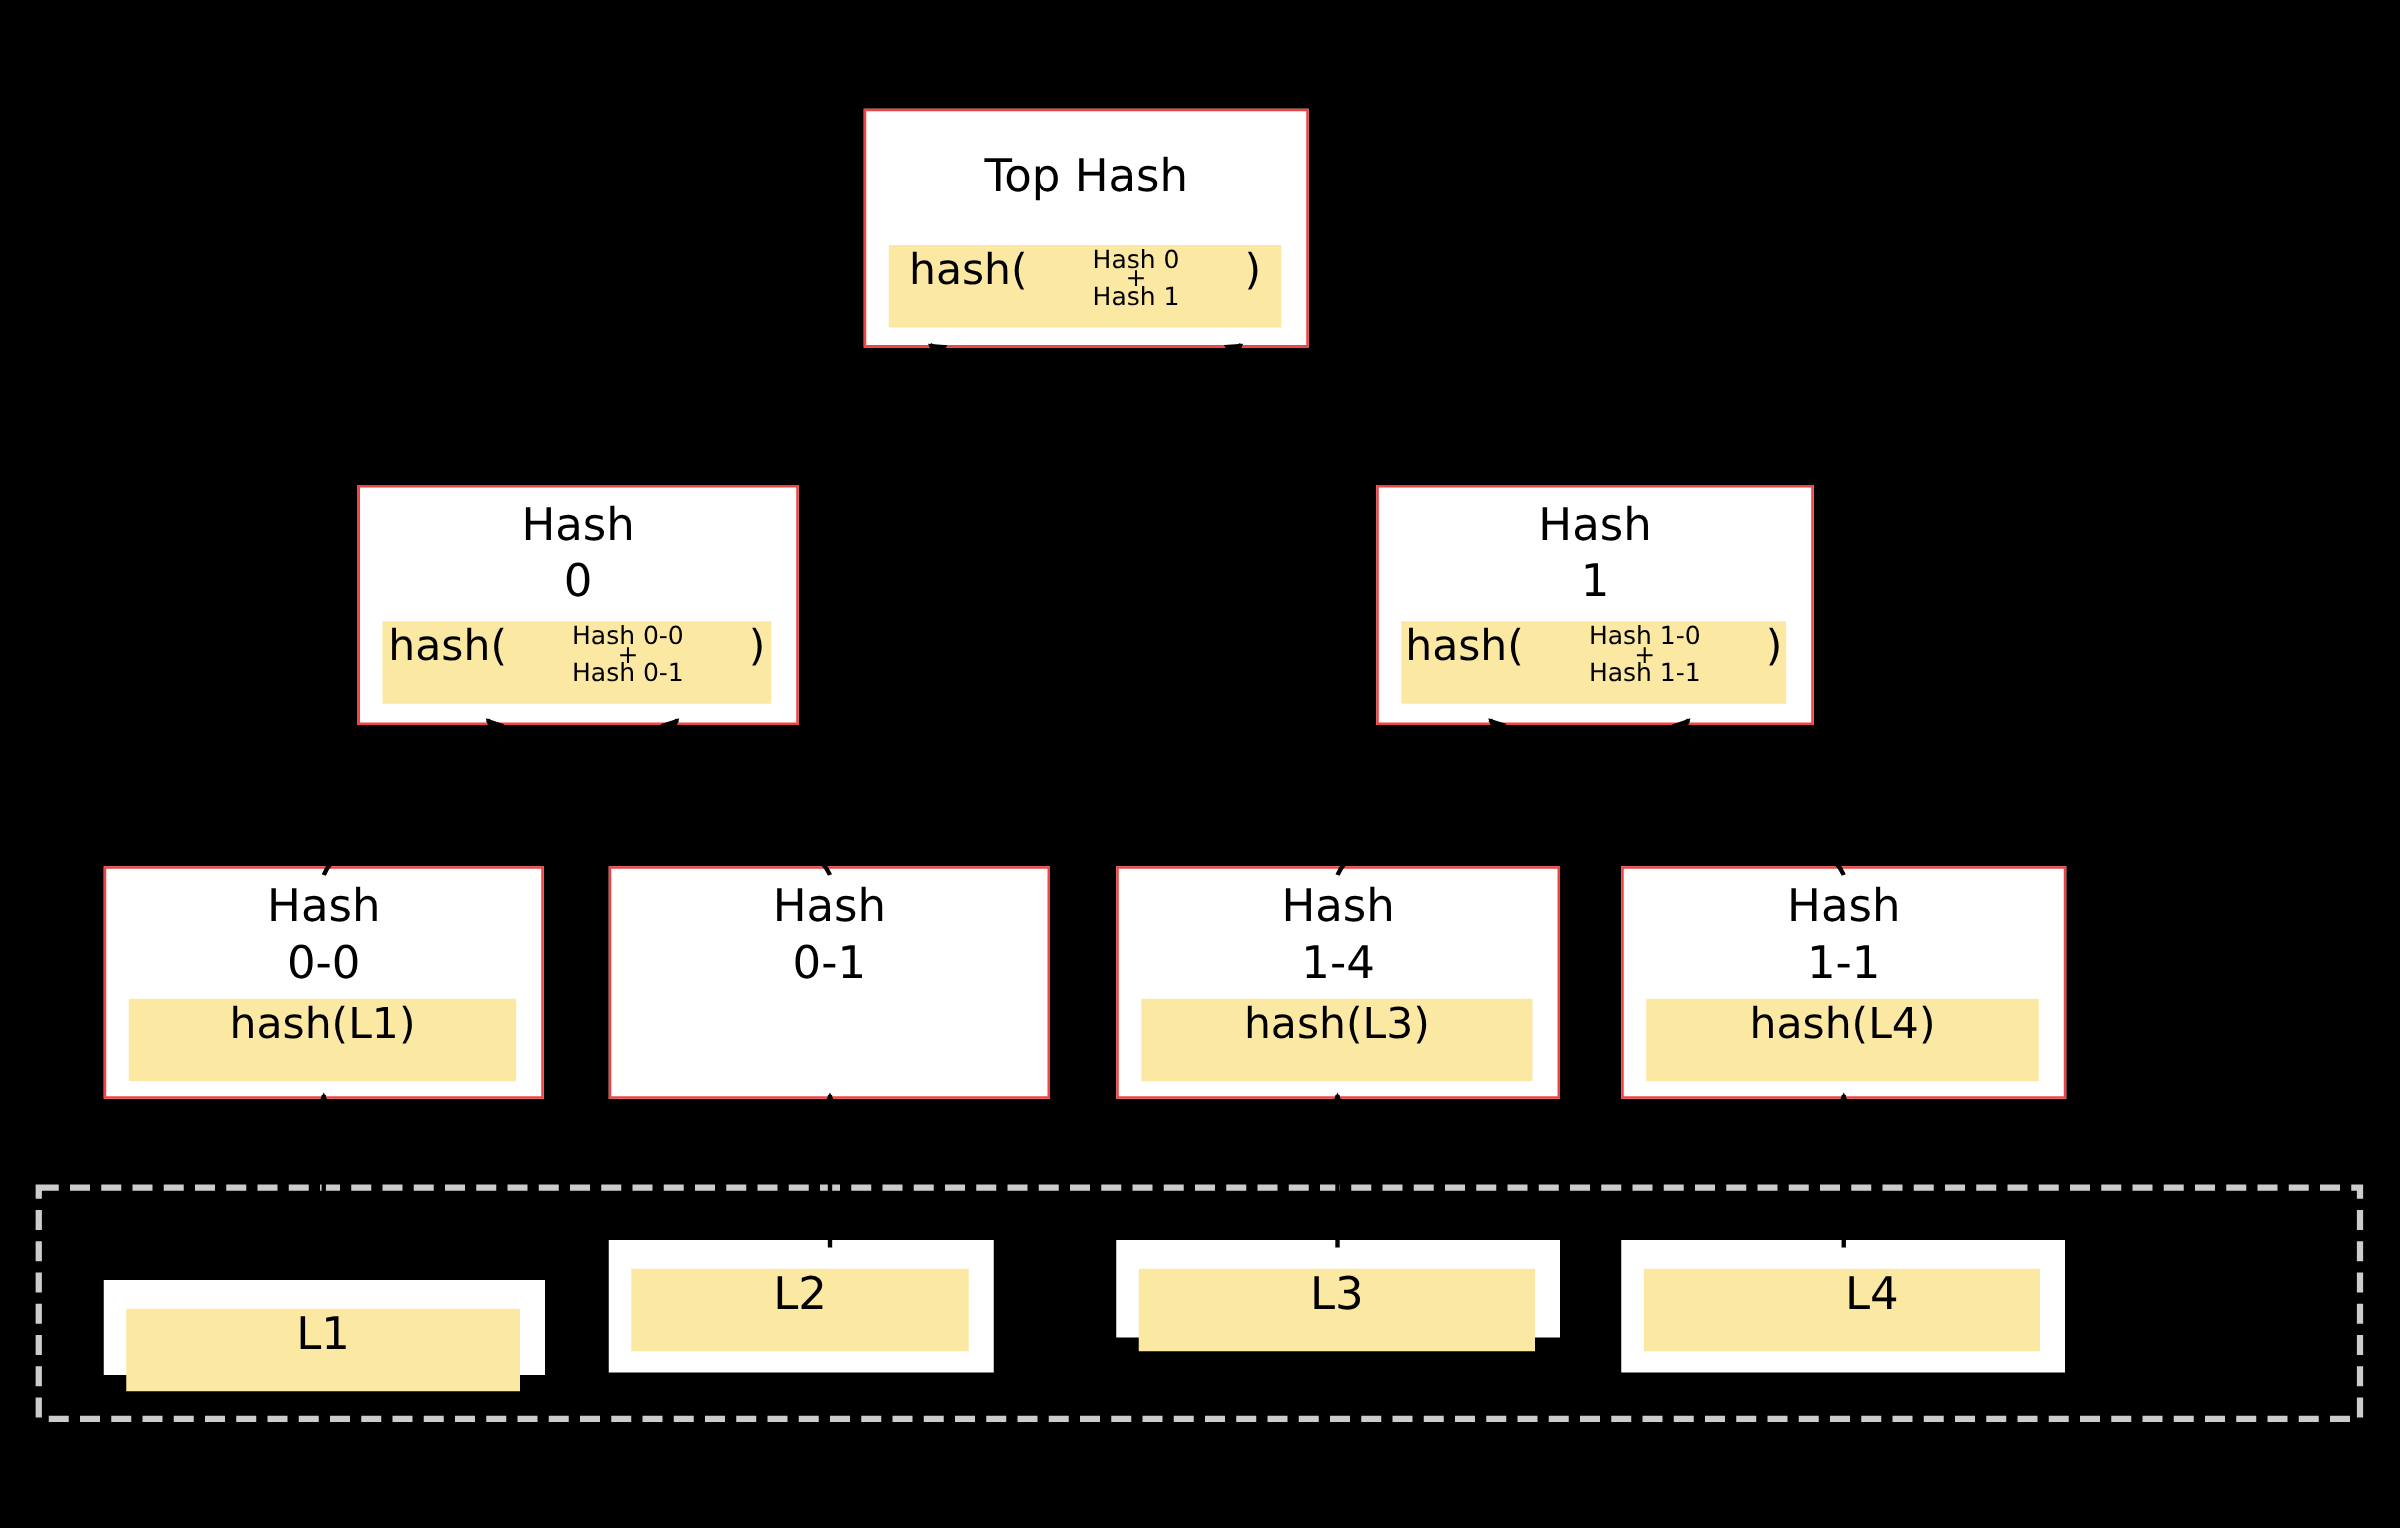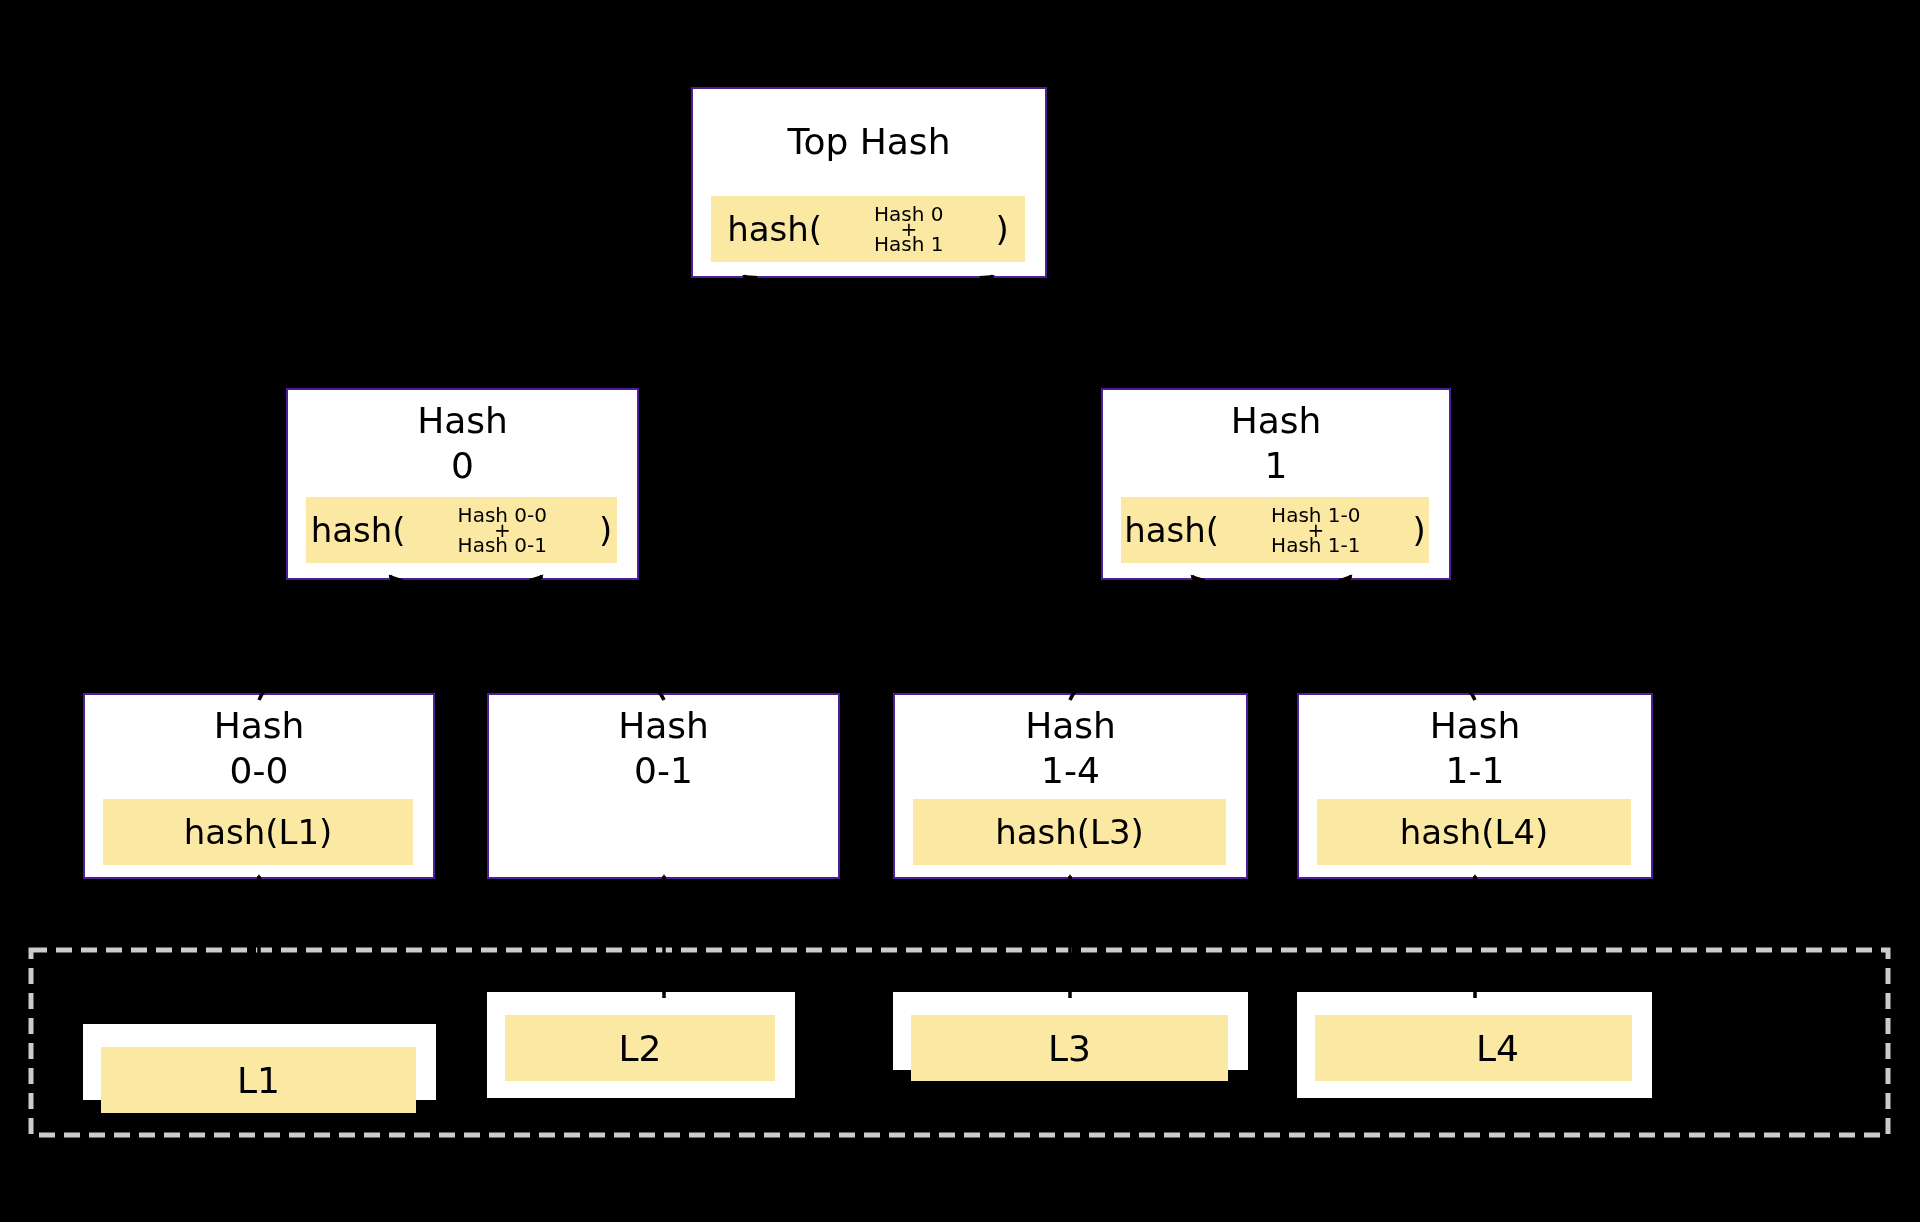--- a/index.html
+++ b/index.html
@@ -1,29 +1,29 @@
 <!DOCTYPE html>
 <html><head>
 <meta charset="utf-8">
 <style>
   html,body{margin:0;padding:0;background:#000;}
   .canvas{
     position:relative;width:1920px;height:1222px;background:#000;overflow:hidden;
     font-family:"DejaVu Sans","Liberation Sans",sans-serif;color:#000;
   }
   .node{
-    position:absolute;background:#fff;border:2px solid #4c1d95;box-sizing:border-box;
+    position:absolute;background:#fff;border:2px solid #ef4444;box-sizing:border-box;
   }
   .node-title{
     text-align:center;font-size:36px;line-height:45px;padding-top:8px;
   }
   .node-title.single{padding-top:30px;line-height:46px;}
   .value-bar{
     position:absolute;left:18px;right:20px;height:66px;background:#FBE8A2;
-    display:flex;align-items:center;justify-content:center;
+    display:flex;justify-content:center;
   }
   .value-bar.fn{gap:52px;}
   .fn-open,.fn-close{font-size:34px;}
   .fn-args{font-size:20px;text-align:center;line-height:22px;}
   .fn-args .op{display:block;line-height:8px;font-size:20px;}
   .fn-args .arg{display:block;}
   .leaf-value{font-size:34px;}
   .block-label{font-size:36px;}
   .overlay{position:absolute;left:0;top:0;width:1920px;height:1222px;pointer-events:none;}
 </style>

